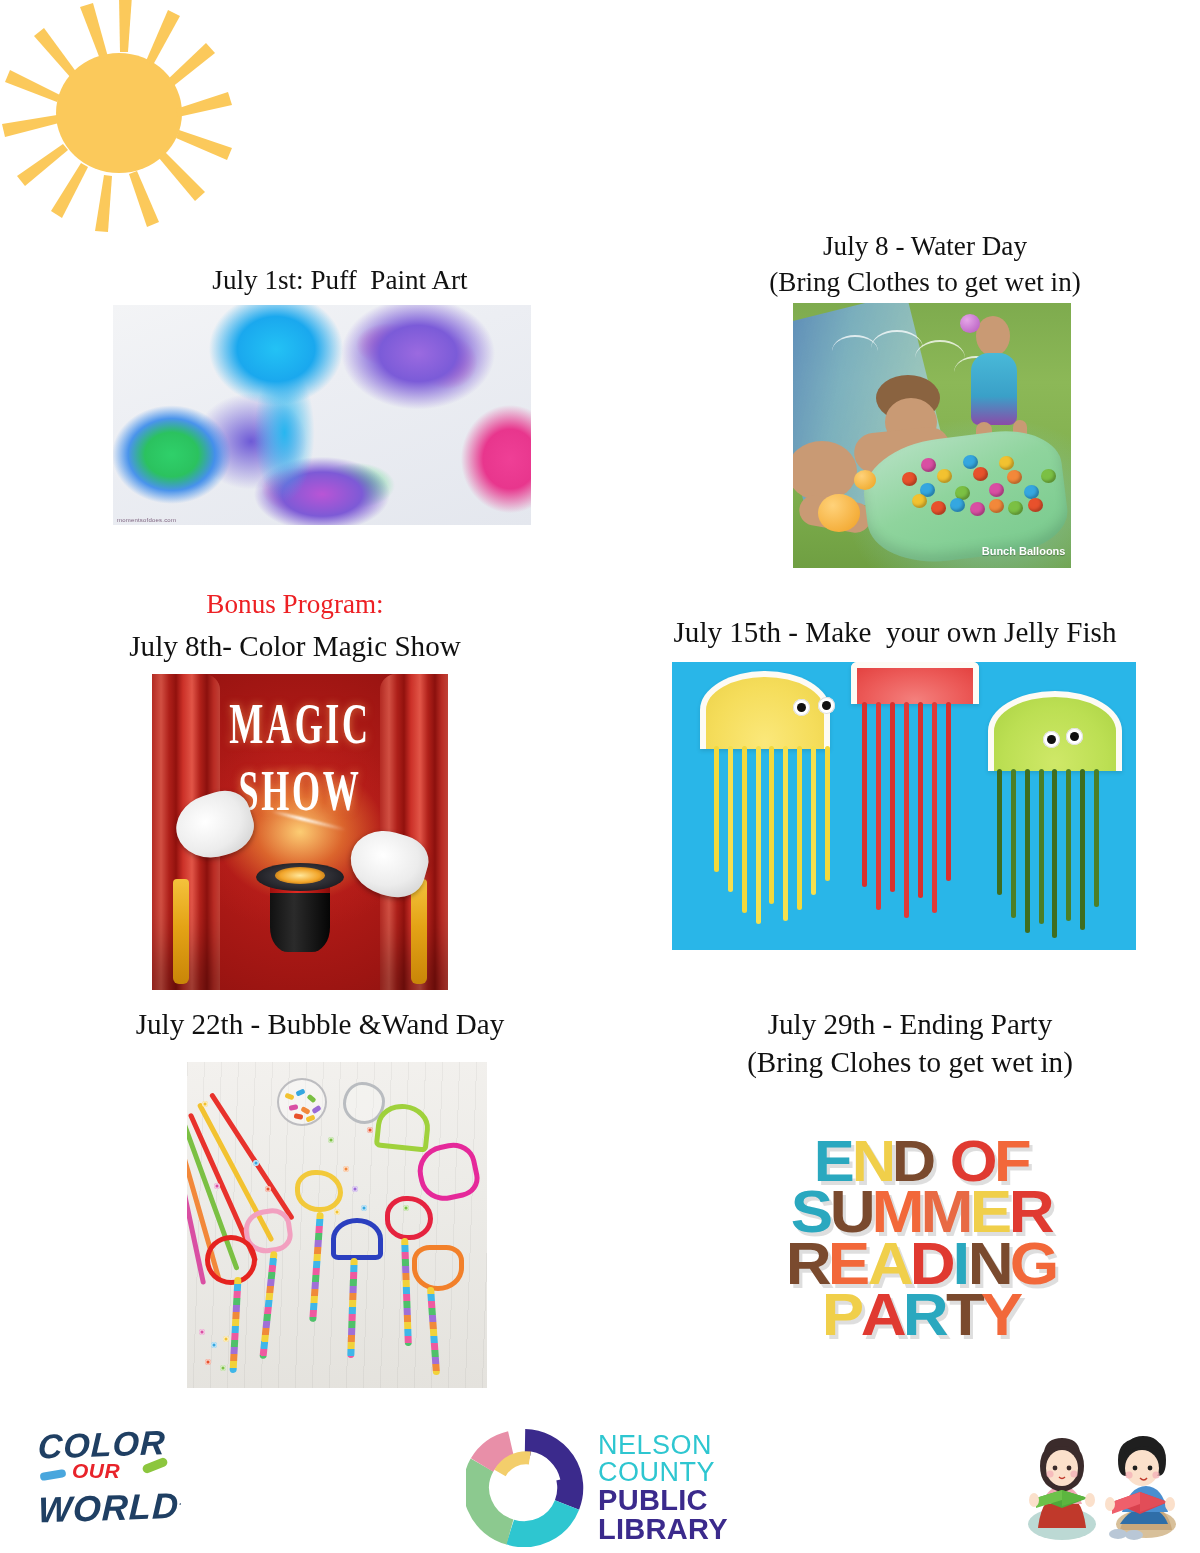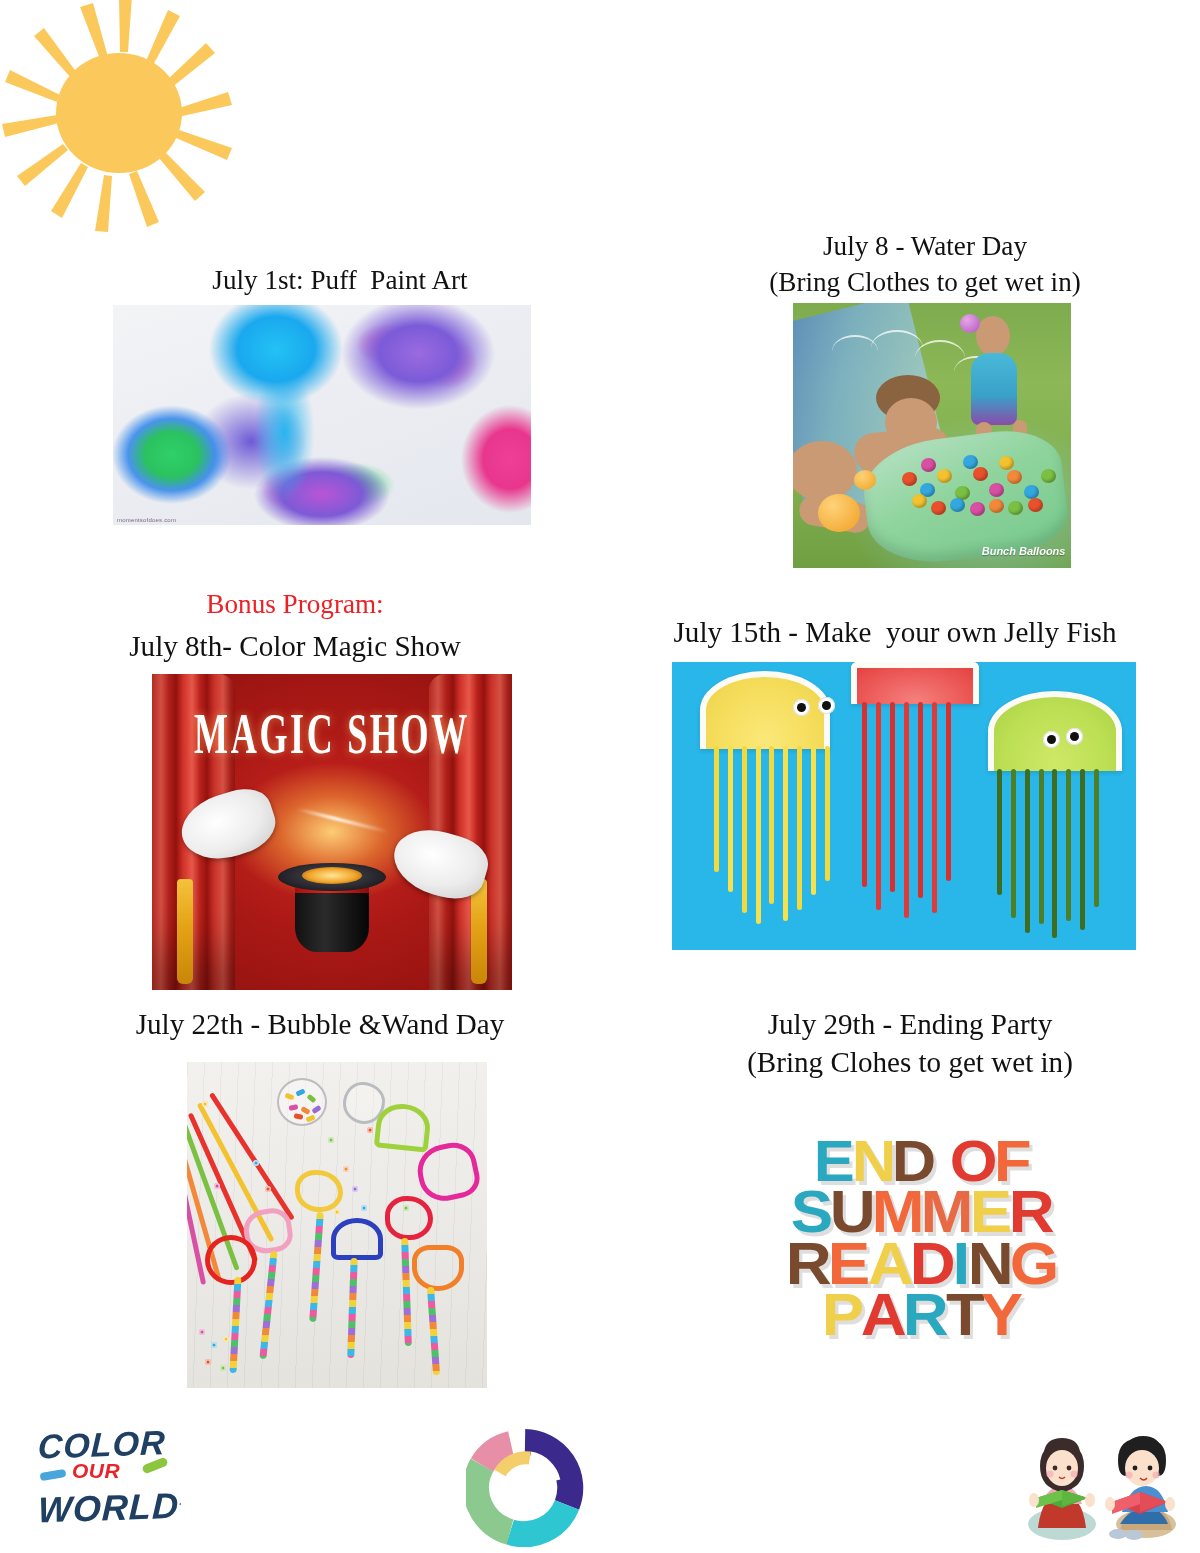--- a/index.html
+++ b/index.html
@@ -125,21 +125,20 @@
     position: absolute; left: 4px; bottom: 2px;
     font-size: 6px; color: #6a4a6a; font-family: "Liberation Sans", sans-serif;
     opacity: .85; letter-spacing: .2px;
   }
 
   
   .water {
     background:
       radial-gradient(ellipse 200px 140px at 70% 80%, rgba(140,215,235,.55) 0%, rgba(140,215,235,0) 70%),
       linear-gradient(180deg, #7eab4e 0%, #8cb857 30%, #7fae4d 70%, #6f9f42 100%);
-    font-style: italic;
   }
   .water .slide {
     position: absolute; left: -4%; top: 2%;
     width: 54%; height: 74%;
     background: linear-gradient(115deg, rgba(75,120,200,.85) 0%, rgba(120,175,225,.75) 40%, rgba(190,225,240,.65) 100%);
     border-radius: 8px;
     transform: rotate(-14deg);
     filter: blur(.4px);
   }
   .water .pool {
@@ -478,21 +477,21 @@
     <div class="kid" style="left:9%; top:72%; width:42px; height:38px; border-radius:50%; background:radial-gradient(circle at 35% 30%, #ffd27a, #f0a022);"></div>
     <div class="kid" style="left:22%; top:63%; width:22px; height:20px; border-radius:50%; background:radial-gradient(circle at 35% 30%, #ffd27a, #eca21d);"></div>
     <div class="kid" style="left:60%; top:4%; width:20px; height:19px; border-radius:50%; background:radial-gradient(circle at 35% 30%, #e6a6e8, #b256bd);"></div>
     <div class="logo">Bunch
 Balloons</div>
   </div>
 
   <div class="cap red" style="left:60px; top:586px; width:470px; font-size:28px;">Bonus Program:</div>
   <div class="cap" style="left:60px; top:627px; width:470px; font-size:30px;">July 8th- Color Magic Show</div>
 
-  <div class="photo magic" style="left:152px; top:674px; width:360px; height:316px;">
+  <div class="photo magic" style="left:152px; top:674px; width:296px; height:316px;">
     <div class="curtain-l"></div>
     <div class="curtain-r"></div>
     <div class="tassel l"></div>
     <div class="tassel r"></div>
     <div class="ms-title">MAGIC SHOW</div>
     <div class="glove l"></div>
     <div class="glove r"></div>
     <div class="sparkle"></div>
     <div class="hat">
       <div class="crown"></div>
@@ -659,20 +658,26 @@
           <path d="M101 76 A46 46 0 0 1 44 103" stroke="#2EC6D0"></path>
           <path d="M44 103 A46 46 0 0 1 16 36" stroke="#8CC98F"></path>
           <path d="M16 36 A46 46 0 0 1 45 15" stroke="#E88FA8"></path>
         </g>
         <g fill="none" stroke-width="13">
           <path d="M34 44 A30 30 0 0 1 64 29" stroke="#F3CE6B"></path>
           <path d="M64 29 A30 30 0 0 1 88 52" stroke="#ffffff"></path>
         </g>
       </svg>
     </div>
+    <div class="txt">
+      <div class="t1">NELSON</div>
+      <div class="t1">COUNTY</div>
+      <div class="t2">PUBLIC</div>
+      <div class="t2">LIBRARY</div>
+    </div>
   </div>
 
   <div class="kids">
     <svg viewBox="0 0 170 116" width="170" height="116">
 
       <ellipse cx="48" cy="96" rx="34" ry="16" fill="#bcd9d4"></ellipse>
       <path d="M24 100 q4 -34 24 -34 q20 0 24 34 z" fill="#c0392b"></path>
       <path d="M28 76 q6 -18 20 -18 q14 0 20 18 z" fill="#f0a8b4"></path>
       <path d="M26 38 q0 -22 22 -22 q22 0 22 22 q0 22 -22 26 q-22 -4 -22 -26z" fill="#3b2b2b"></path>
       <ellipse cx="48" cy="40" rx="16" ry="18" fill="#fbe0cb"></ellipse>

